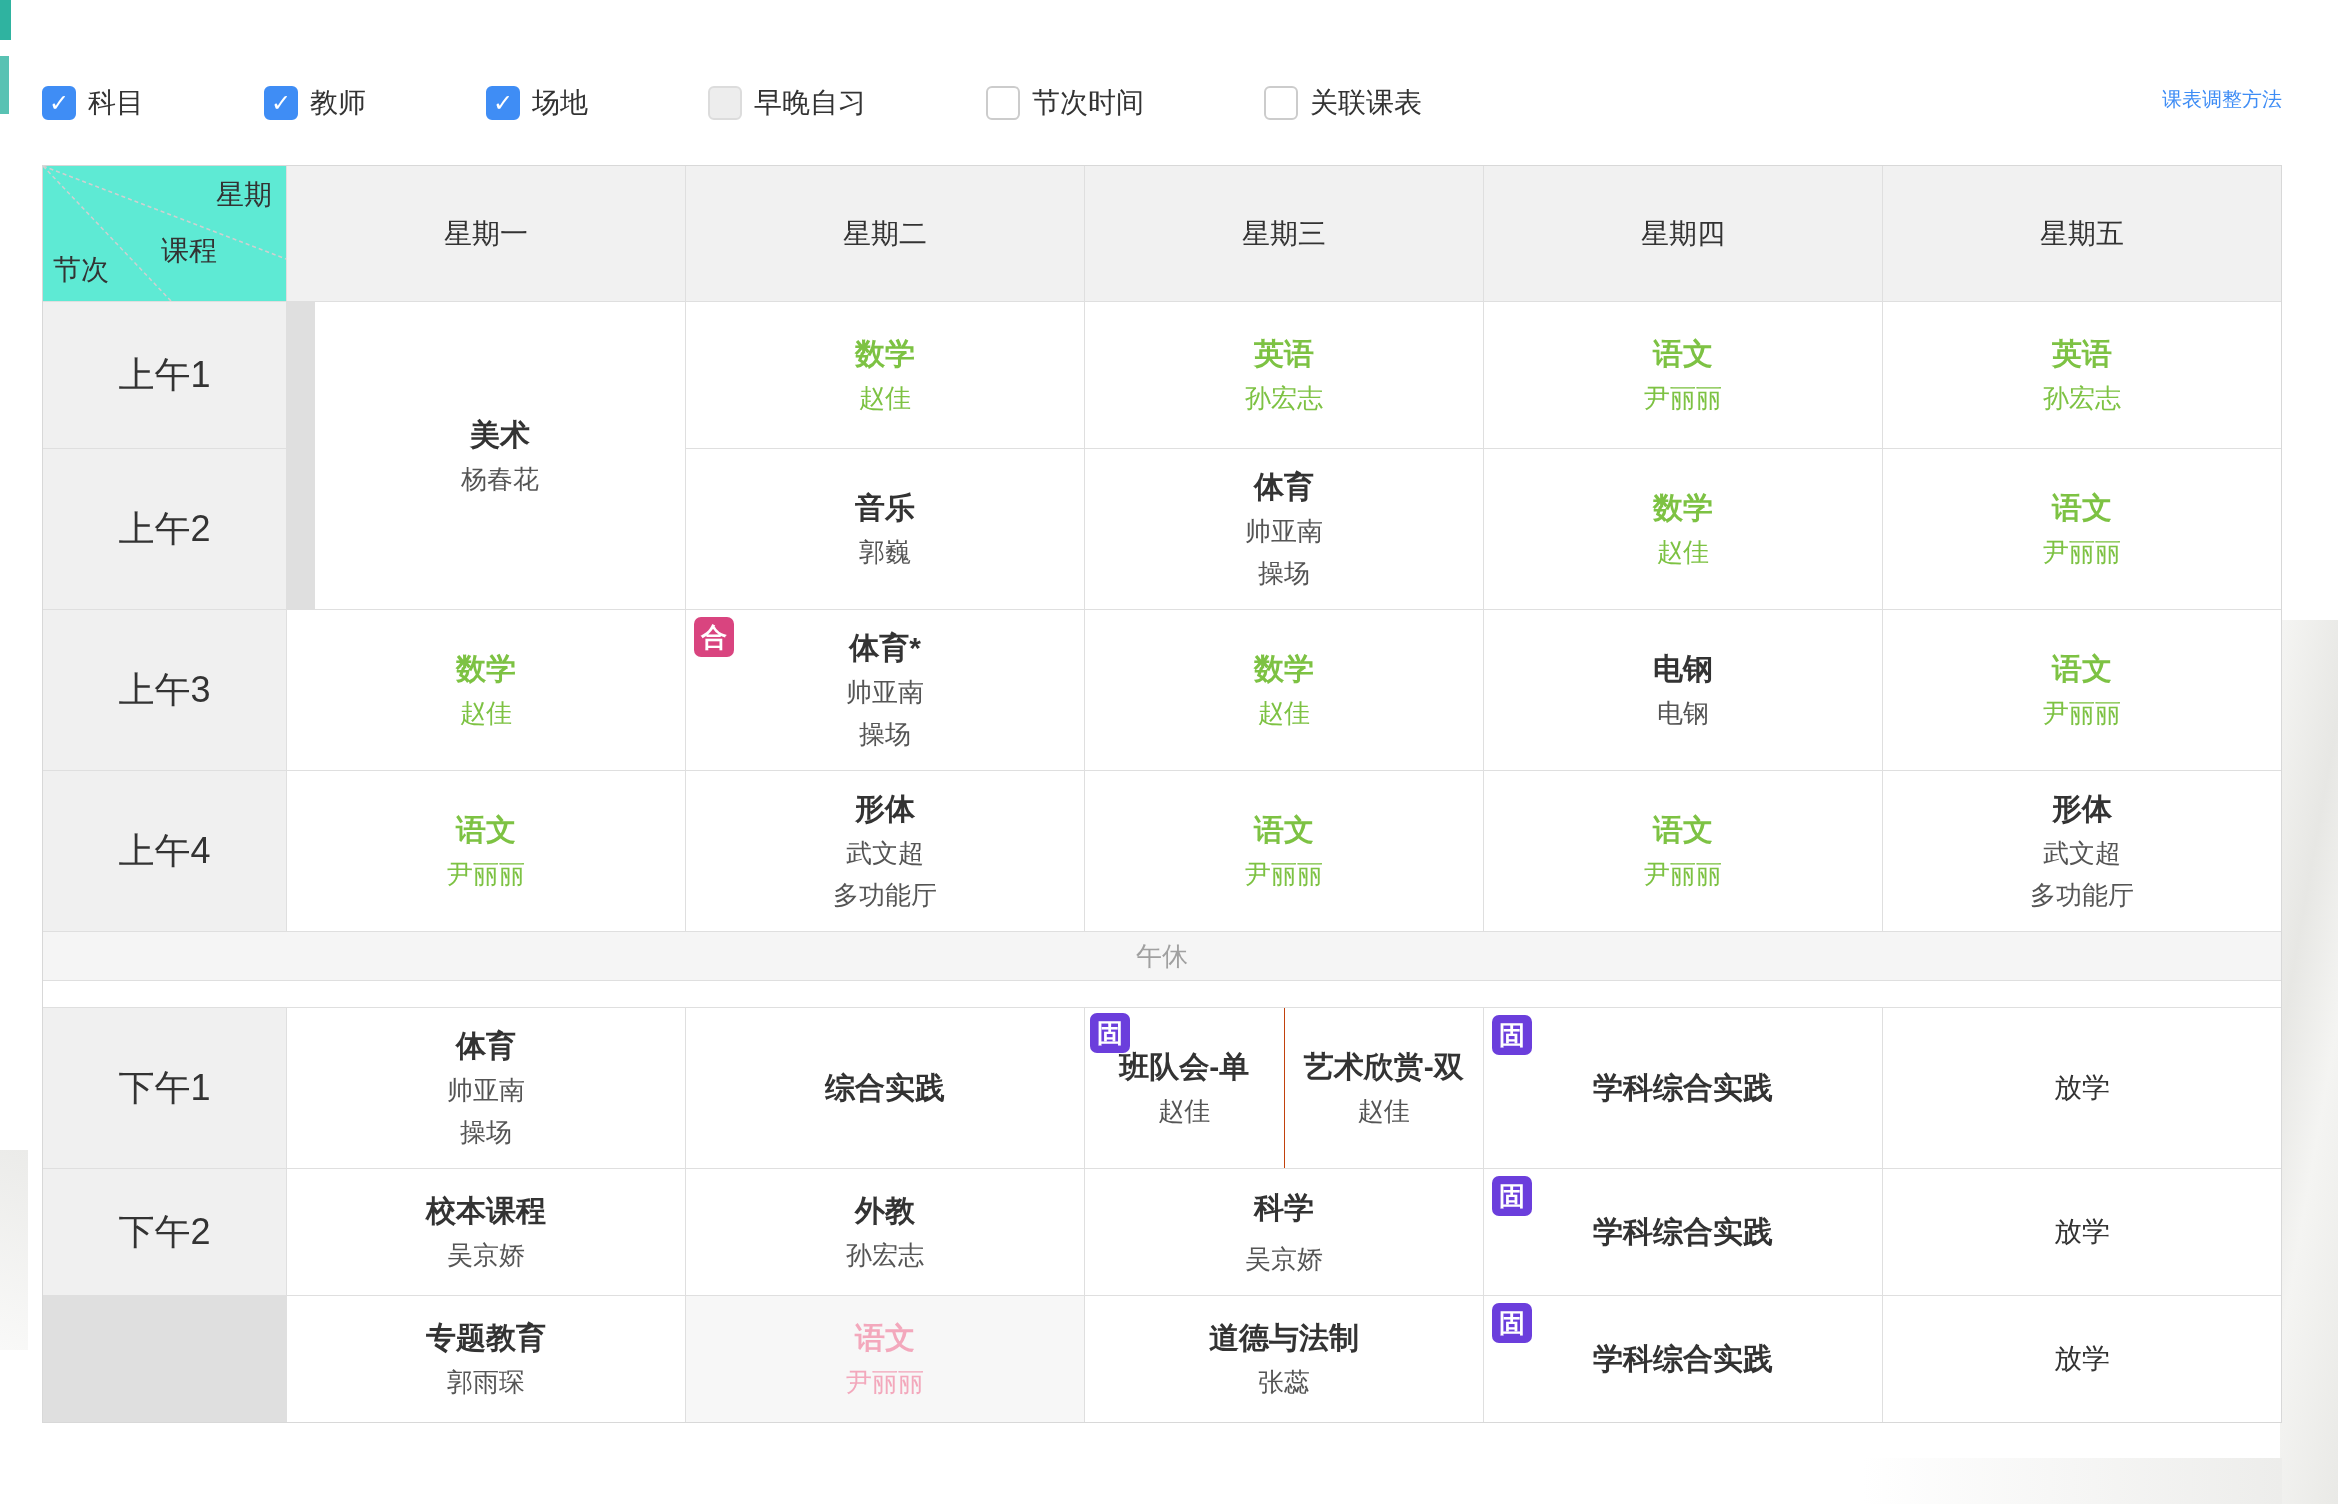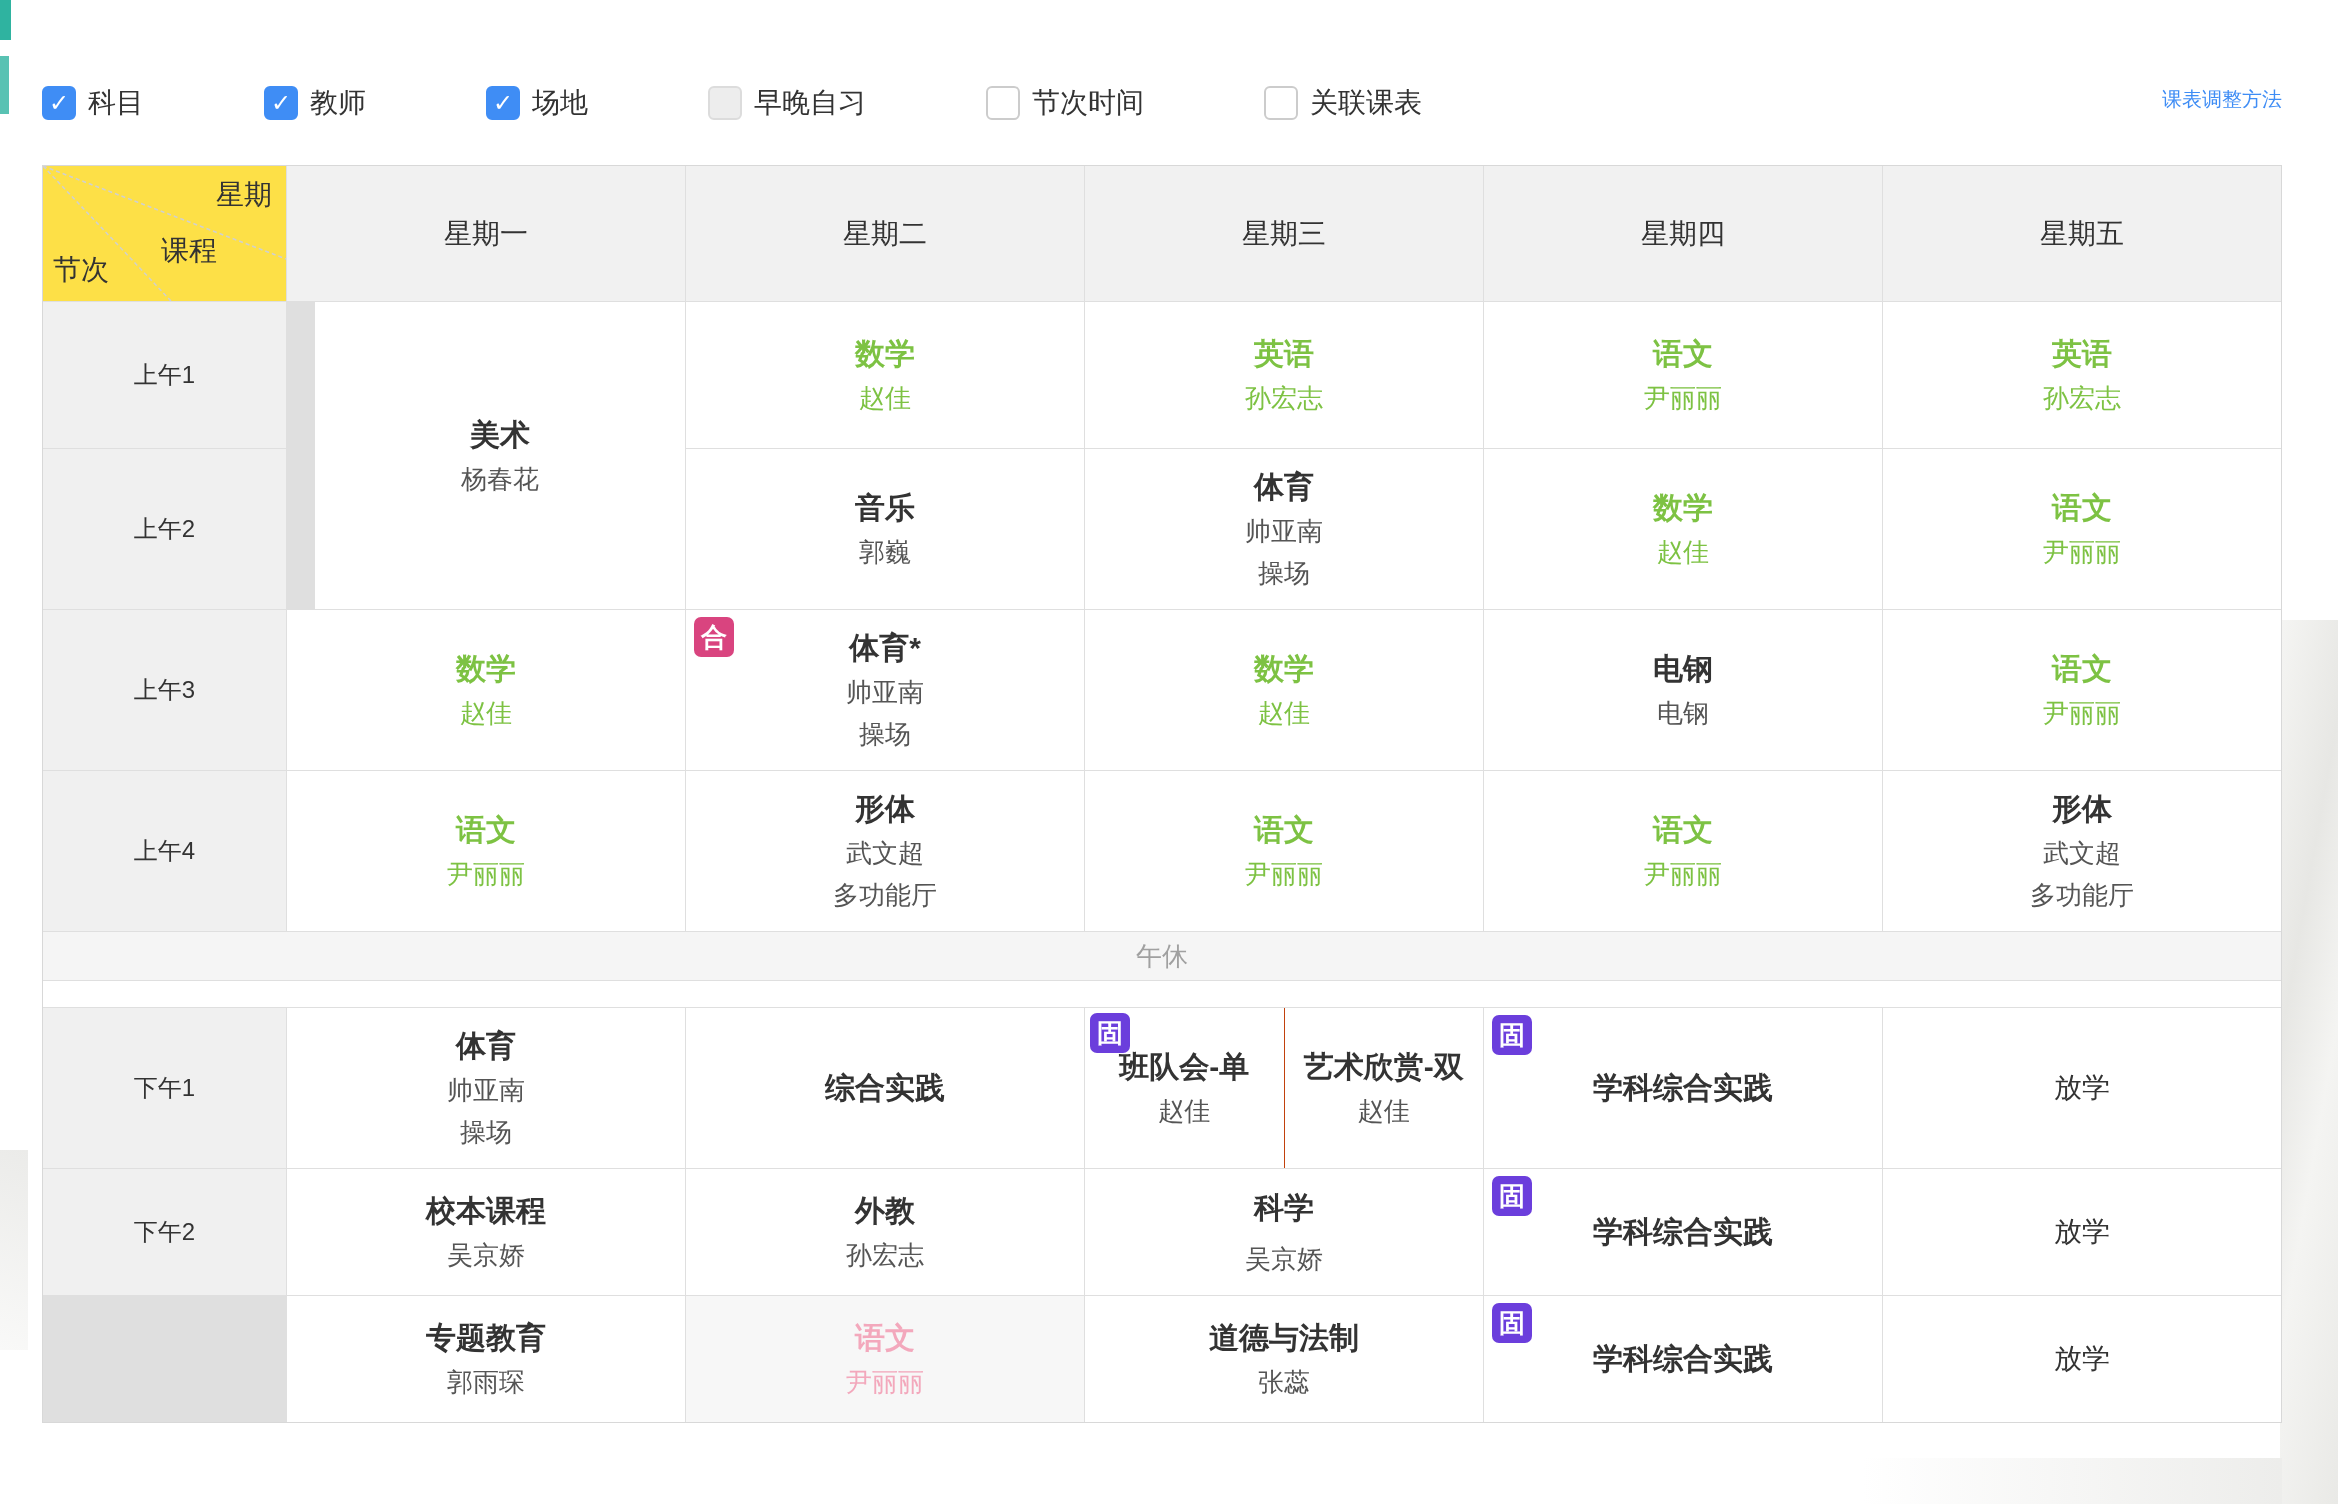--- a/index.html
+++ b/index.html
@@ -39,21 +39,21 @@
   .timetable {
     position: absolute; left: 42px; top: 165px; width: 2240px;
     display: grid;
     grid-template-columns: 243px repeat(5, 1fr);
     grid-template-rows: 135px 146px 160px 160px 160px 48px 26px 160px 126px 126px;
     gap: 1px; background: #dfdfdf; border: 1px solid #d8d8d8;
   }
   .hcell { background: #f1f1f1; display: flex; align-items: center; justify-content: center;
     font-size: 28px; color: #333; }
   .plabel { background: #f0f0f0; display: flex; align-items: center; justify-content: center;
-    font-size: 24px; color: #333; }
+    font-size: 36px; color: #333; }
   .lunch { background: #f5f5f5; display: flex; align-items: center; justify-content: center;
     font-size: 26px; color: #a0a0a0; }
   .spacer { background: #ffffff; }
 
   .cell { background: #fff; position: relative; display: flex; flex-direction: column;
     align-items: center; justify-content: center; text-align: center; padding: 6px 8px; cursor: pointer; }
   .cell.dim { background: #f7f7f7; }
   .subject { font-size: 30px; font-weight: bold; color: #333; line-height: 46px; }
   .cline { font-size: 26px; color: #555; line-height: 42px; }
   .cell.green .subject, .cell.green .cline,
@@ -68,21 +68,21 @@
   .badge.combined { background: var(--badge-combined); }
   .badge.fixed { background: var(--badge-fixed); }
 
   .cell.splitcell { flex-direction: row; align-items: stretch; padding: 0; }
   .sub { flex: 1 1 0; position: relative; display: flex; flex-direction: column;
     align-items: center; justify-content: center; text-align: center; padding: 6px 6px; }
   .sub + .sub { border-left: 1px solid #c2410c; }
   .sub .badge { top: 5px; left: 5px; }
 
   
-  .corner { background: #fde047; position: relative; }
+  .corner { background: #5eead4; position: relative; }
   .corner svg { position: absolute; inset: 0; width: 100%; height: 100%; }
   .corner span { position: absolute; font-size: 28px; color: #333; }
   .c-week { top: 10px; right: 14px; }
   .c-course { top: 66px; left: 118px; }
   .c-period { bottom: 12px; left: 10px; }
 </style>
 </head>
 <body>
 
 <div class="page">

